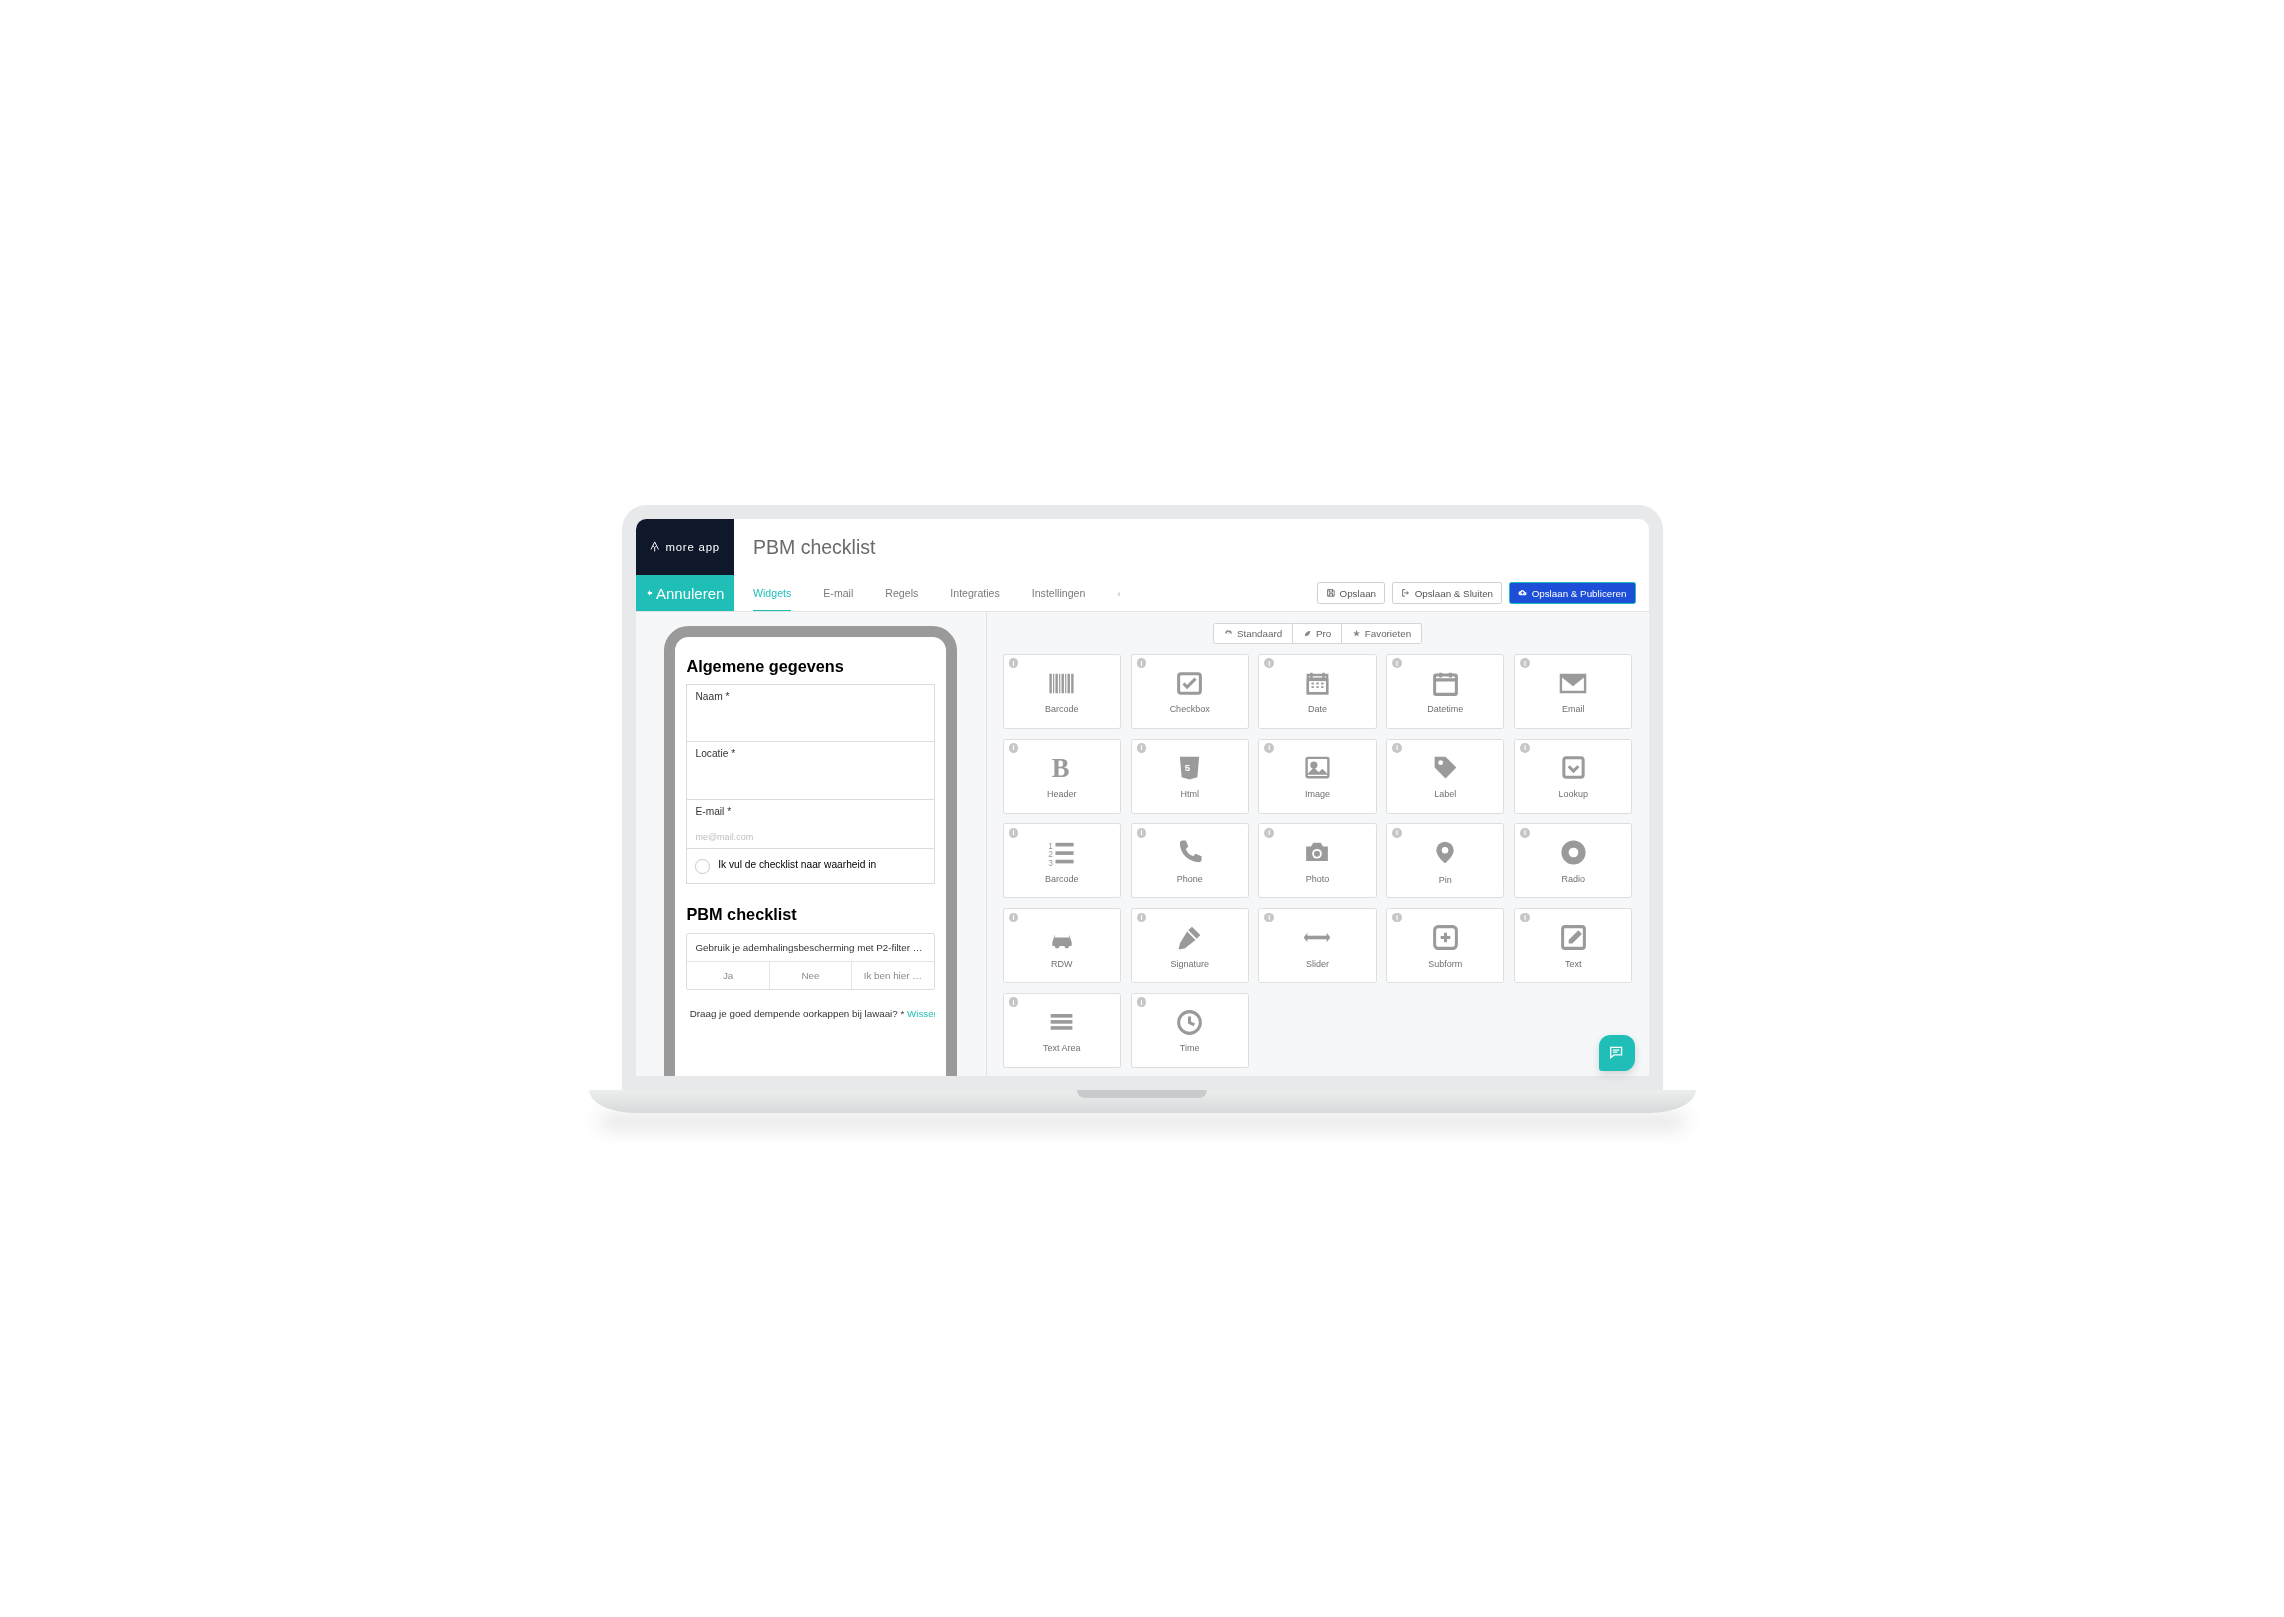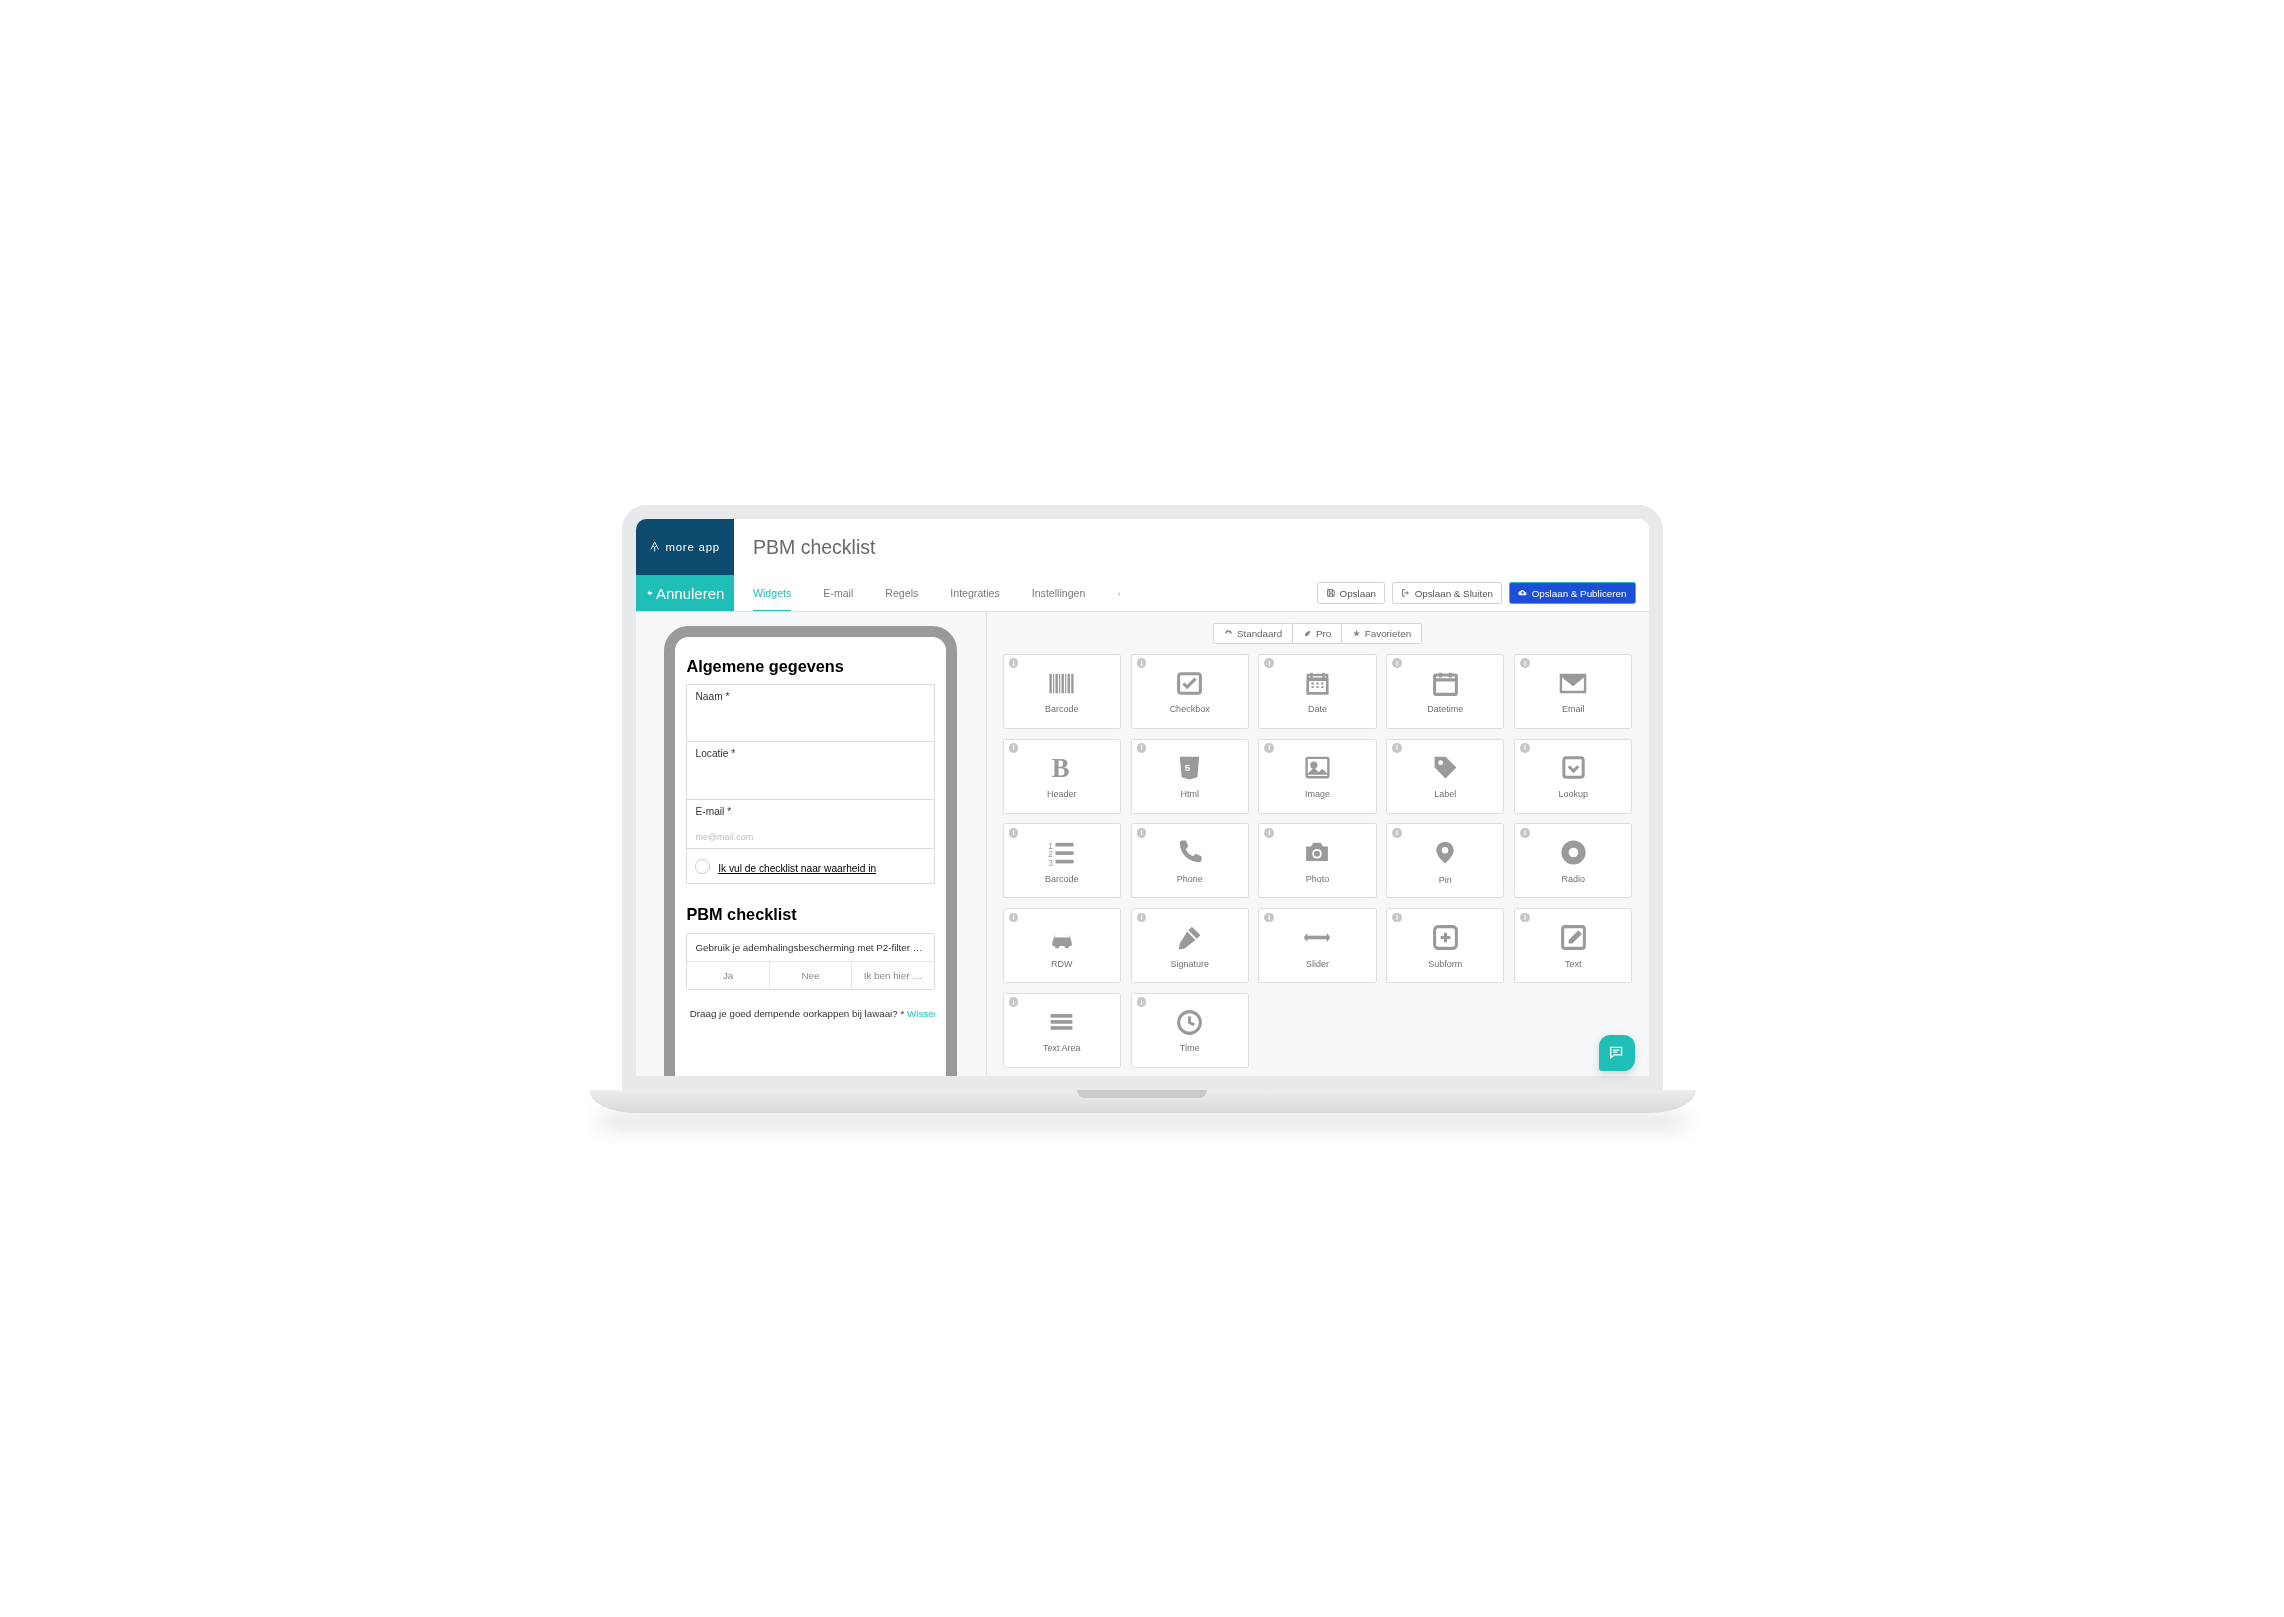--- a/index.html
+++ b/index.html
@@ -37,21 +37,21 @@
     width: 130px; height: 8.1px;
     background: #c9cacb;
     border-radius: 0 0 8.1px 8.1px;
     position: absolute;
     left: 50%; transform: translateX(-50%);
     top: 0;
   }
   .topbar { display: flex; }
   .brand {
     width: 98px; height: 57px;
-    background: #0c4a6e;
+    background: #0f172a;
     color: #fff;
     display: flex; align-items: center; justify-content: center;
     font-size: 11.4px; letter-spacing: 0.8px;
   }
   .brand-icon { margin-right: 4.9px; }
   .title-area {
     flex: 1;
     background: #fff;
     display: flex; align-items: center;
     padding: 0 19.5px;
@@ -98,21 +98,21 @@
     border-radius:24.4px;
     background:#fff;
     overflow:hidden;
   }
   .phone-inner { padding:13px 11.4px; height:100%; overflow:hidden; }
   .section-title { font-size:16.3px; font-weight:700; color:#000; margin:6.5px 0 8.1px; }
   .field { border:0.8px solid #dcdcdc; padding:6.5px 8.1px; font-size:10.2px; color:#333; }
   .field + .field { border-top:none; }
   .field .placeholder { color:#bdbdbd; font-size:9px; margin-top:14.6px; }
   .field.tall { height:58px; }
-  .check-row { display:flex; align-items:flex-end; gap:8.1px; border:0.8px solid #dcdcdc; border-top:none; padding:9.8px 8.1px; font-size:10.2px;text-decoration:underline; }
+  .check-row { display:flex; align-items:flex-start; gap:8.1px; border:0.8px solid #dcdcdc; border-top:none; padding:9.8px 8.1px; font-size:10.2px; }
   .radio { width:14.6px; height:14.6px; border:1.6px solid #c8c8c8; border-radius:50%; }
   .q { border:0.8px solid #dcdcdc; border-radius:2.4px; margin-top:8.1px; font-size:9.8px; overflow:hidden; }
   .q-text { padding:8.1px 8.1px 8.1px 8.1px; color:#333; white-space:nowrap; overflow:hidden; text-overflow:ellipsis; }
   .q-opts { display:flex; border-top:0.8px solid #e5e5e5; }
   .q-opt { flex:1; text-align:center; padding:8.1px 3.3px; color:#8a8a8a; border-right:0.8px solid #e5e5e5; white-space:nowrap; overflow:hidden; text-overflow:ellipsis; cursor:pointer; }
   .q-opt:last-child { border-right:none; }
   .q2 { margin-top:9.8px; font-size:9.8px; color:#333; padding:8.1px 0 0 3.3px; white-space:nowrap; overflow:hidden; }
   .wlink { color:#1fbfb8; }
   .palette { flex:1; border-left:0.8px solid #e2e2e2; padding:11.4px 16.3px; overflow:hidden; }
   .pal-tabs { display:flex; justify-content:center; gap:0; margin-bottom:9.8px; }

